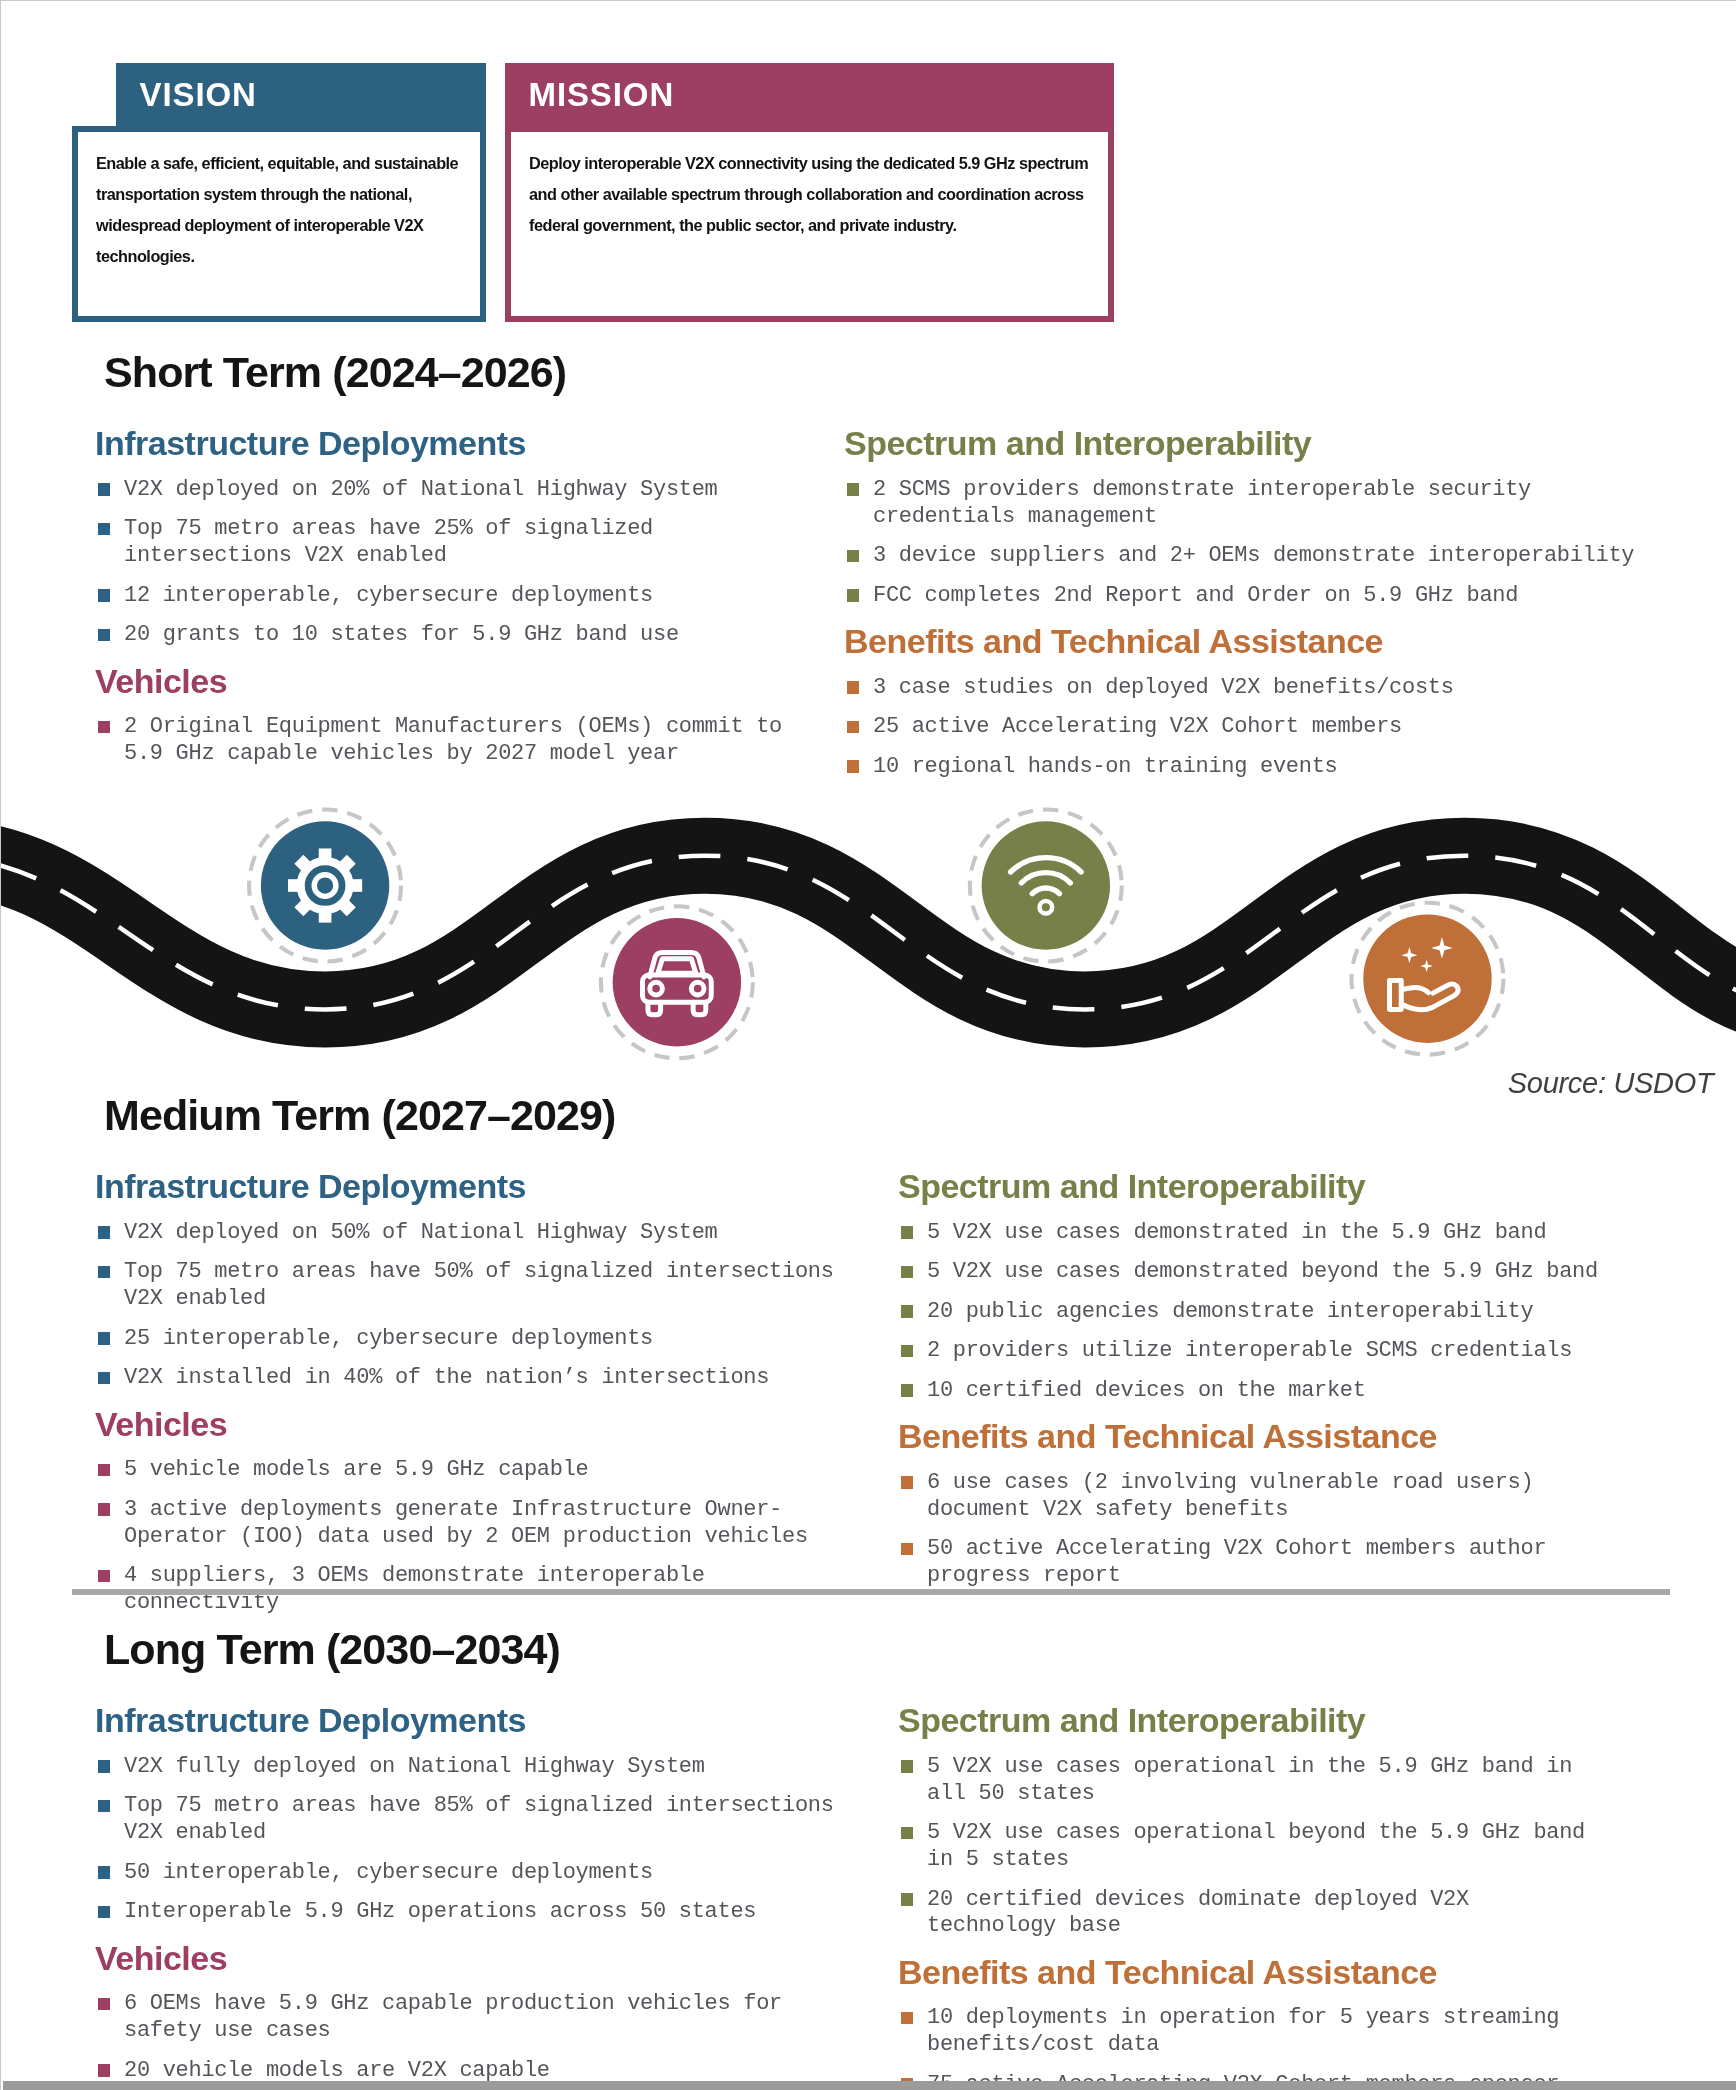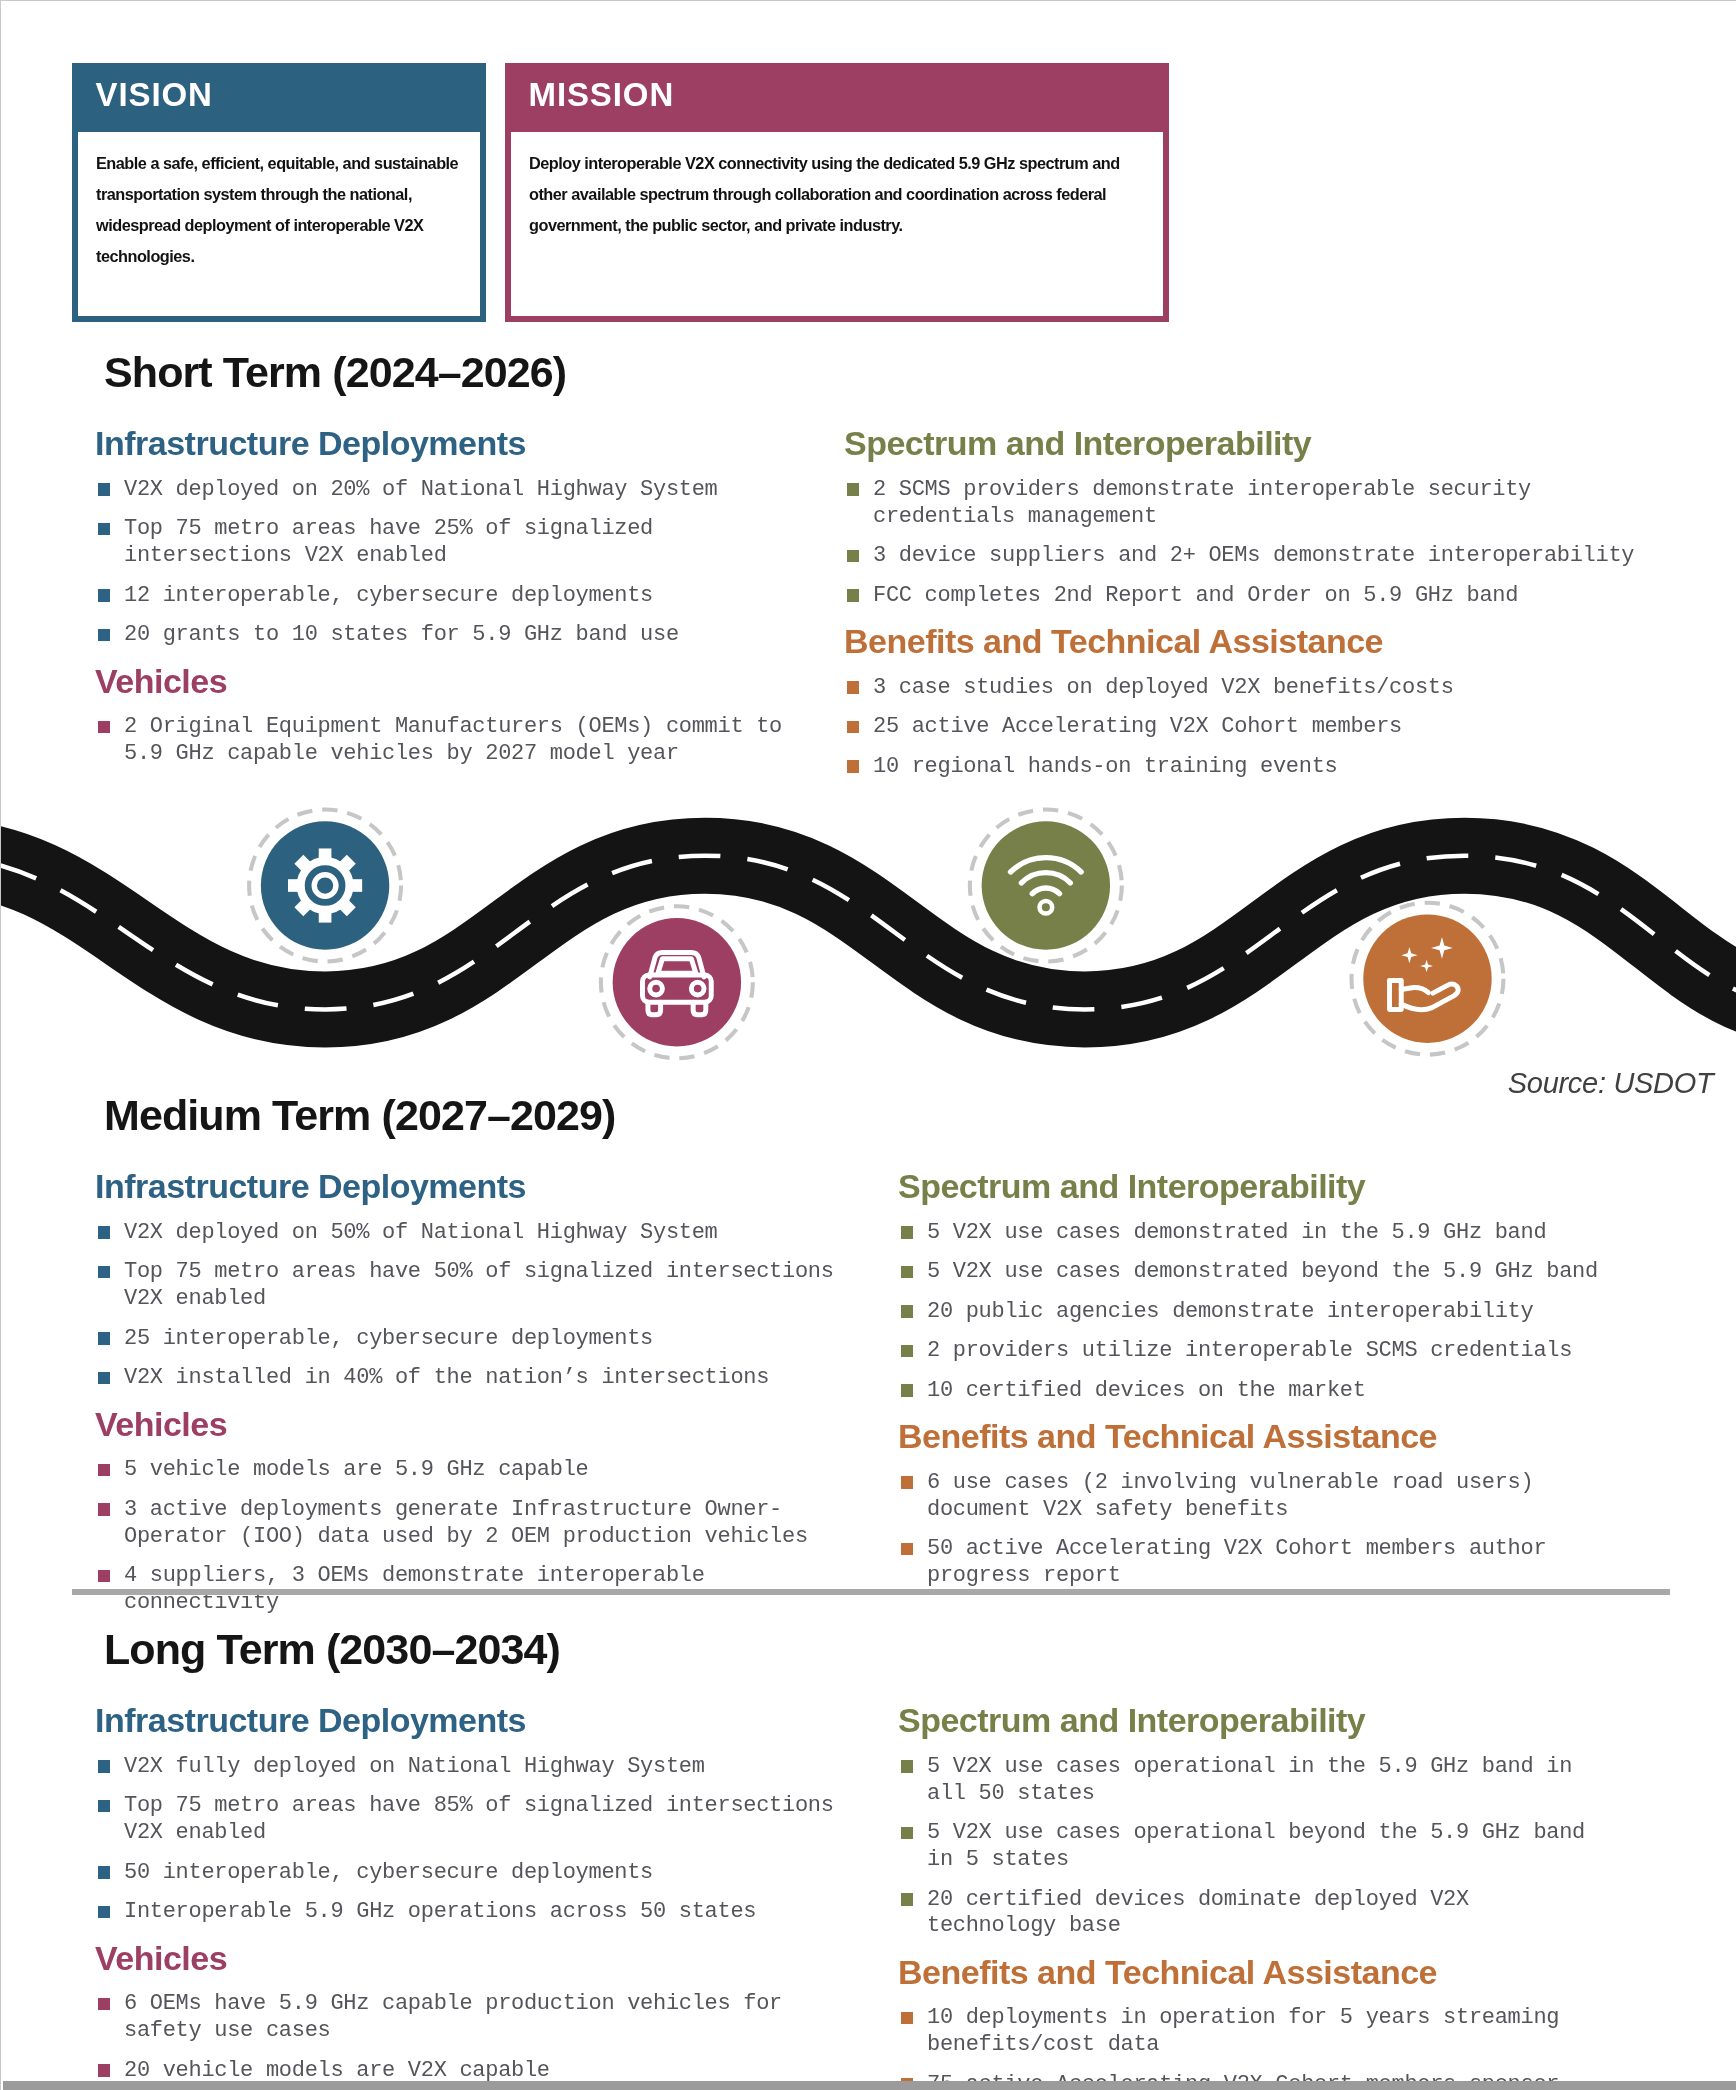--- a/index.html
+++ b/index.html
@@ -5,31 +5,31 @@
   html,body{margin:0;padding:0;}
   body{
     width:1737px;height:2091px;position:relative;background:#ffffff;
     font-family:"Liberation Sans",sans-serif;overflow:hidden;
   }
   .canvas{position:absolute;inset:0;border:1.8px solid #c9c9c9;box-sizing:border-box;background:#fff;}
 
   
   .infobox{position:absolute;top:62px;box-sizing:border-box;}
   #vision-box{left:71px;width:414px;}
-  #mission-box{left:504px;width:664px;}
+  #mission-box{left:504px;width:609px;}
   .infobox .hd{
     height:63px;color:#fff;font-weight:bold;font-size:33px;letter-spacing:0.9px;
     display:flex;align-items:center;padding-left:23.5px;box-sizing:border-box;
   }
   .infobox .bd{
     background:#fff;border:6.3px solid;box-sizing:border-box;min-height:196px;
     padding:16.3px 18px 9px 18px;font-weight:bold;color:#121212;
     font-size:16.3px;letter-spacing:-0.5px;line-height:1.9;
   }
-  #vision-box .hd{background:#2C617F;}
+  #vision-box .hd{background:#2C617F;margin-left:44px;}
   #vision-box .bd{border-color:#2C617F;}
   #mission-box .hd{background:#9D3E63;}
   #mission-box .bd{border-color:#9D3E63;}
 
   
   .section{position:absolute;left:86px;width:1588px;}
   #sec-short{top:348px;}
   #sec-medium{top:1091px;}
   #sec-long{top:1625px;}
   .sec-title{

